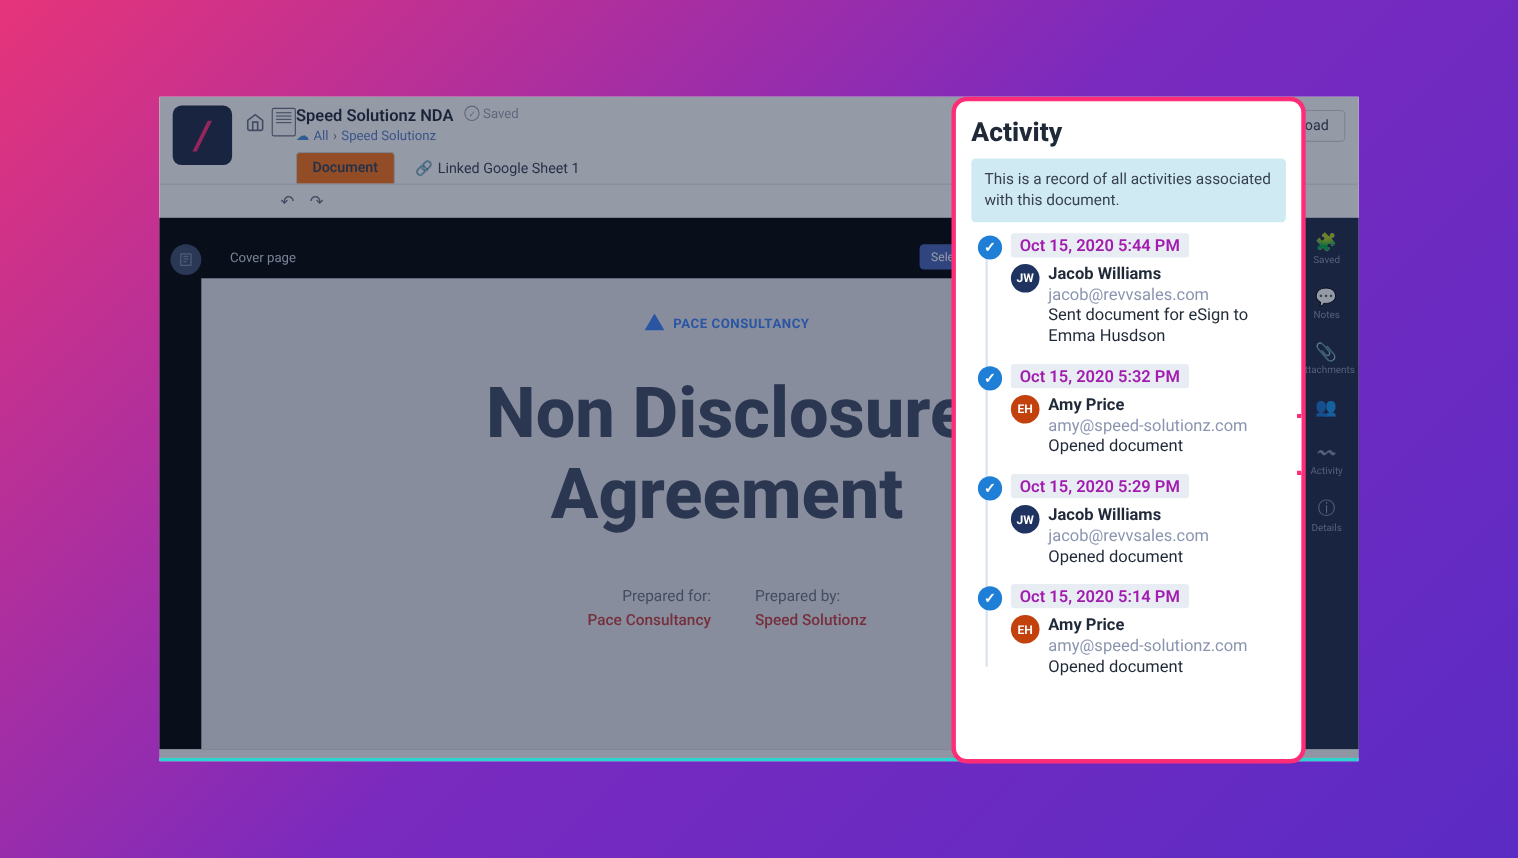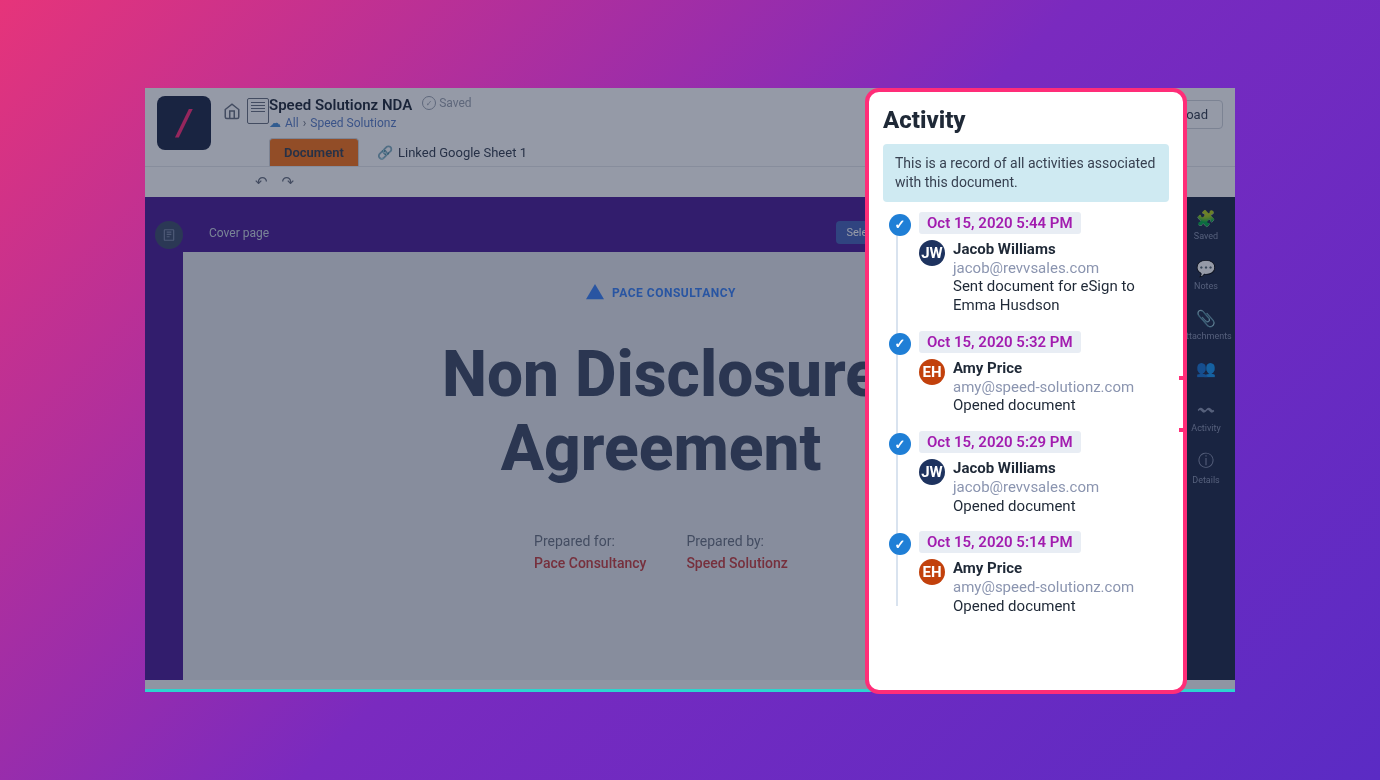--- a/index.html
+++ b/index.html
@@ -22,52 +22,52 @@
 .bc-link{color:#5b7fc7}
 .tabs{display:flex;gap:4px;margin-top:8px}
 .tab{padding:6px 14px;font-size:13px;color:#374151;border:1px solid transparent;border-bottom:none;cursor:pointer}
 .tab.active{border-color:#d1d5db;background:#f97316;font-weight:600;border-radius:4px 4px 0 0}
 .tab .link-ic{color:#ef4444;margin-right:4px}
 .top-right{display:flex;align-items:center;gap:8px;margin-left:auto;margin-top:4px}
 .btn-outline{padding:6px 14px;border:1px solid #d1d5db;border-radius:4px;font-size:13px;background:#fff;color:#374151;cursor:pointer}
 .toolbar{display:flex;align-items:center;padding:6px 110px;border-top:1px solid #e5e7eb;background:#fff;gap:14px;position:relative;z-index:2}
 .toolbar .ic{color:#6b7280;cursor:pointer;font-size:15px}
 .canvas-wrap{position:relative;height:calc(100% - 118px);display:flex}
-.canvas{flex:1;background:#4c1d95;padding:16px 38px 0;display:flex;flex-direction:column;position:relative;z-index:2}
+.canvas{flex:1;background:#000000;padding:16px 38px 0;display:flex;flex-direction:column;position:relative;z-index:2}
 .page-icon{position:absolute;left:10px;top:24px;width:28px;height:28px;background:#3f4d6b;border-radius:50%;display:flex;align-items:center;justify-content:center;color:#7e8aa8;z-index:3}
 .cover-bar{display:flex;align-items:center;padding:8px 6px;color:#cbd5e1;font-size:12px}
 .cover-bar .lbl{margin-left:20px}
 .cover-btns{margin-left:auto;display:flex;gap:8px}
 .cov-btn{padding:5px 10px;background:#4763b8;color:#fff;border:none;border-radius:4px;font-size:11px;cursor:pointer}
 .sm-ic{color:#7e8aa8;margin-left:6px;font-size:14px}
 .doc-page{background:#e5e8ed;flex:1;padding:20px 40px;display:flex;flex-direction:column;align-items:center}
 .brand{display:flex;align-items:center;gap:8px;margin-top:12px}
 .brand-ic{width:18px;height:18px;background:#3b82f6;clip-path:polygon(50% 0,100% 85%,0 85%)}
 .brand-text{font-size:12px;font-weight:700;color:#3b82f6;letter-spacing:.5px}
 .big-title{font-size:64px;font-weight:800;color:#3e4a63;text-align:center;margin-top:36px;line-height:1.15}
 .prep-row{display:flex;gap:40px;margin-top:48px;font-size:14px}
-.prep-col{}
+.prep-col{text-align:right}
 .prep-label{color:#6b7280}
 .prep-val{color:#c73e3e;font-weight:500;margin-top:6px}
 .prep-col.r{text-align:left}
 .sidebar{width:58px;background:#1e2845;display:flex;flex-direction:column;align-items:center;padding-top:12px;gap:18px;z-index:2;position:relative}
 .side-item{display:flex;flex-direction:column;align-items:center;gap:3px;color:#8b95b0;font-size:9px;cursor:pointer}
 .side-ic{font-size:16px}
 .help-btn{position:absolute;bottom:8px;left:-58px;padding:4px 10px;border:1px solid #9ca3af;border-radius:14px;font-size:11px;color:#374151;background:#fff;cursor:pointer;z-index:6}
 .activity-panel{position:absolute;top:0;right:48px;width:322px;height:606px;background:#fff;border:4px solid #ff2d78;border-radius:14px;z-index:10;padding:14px 14px 10px;overflow:hidden}
 .activity-panel .tab-out{position:absolute;right:-56px;top:284px;width:60px;height:56px;background:#fff;border:4px solid #ff2d78;border-left:none;border-radius:0 12px 12px 0;display:flex;flex-direction:column;align-items:center;justify-content:center;gap:2px}
 .act-title{font-size:24px;font-weight:800;color:#1f2937;margin-bottom:10px}
 .act-desc{background:#cfeaf2;padding:10px 12px;border-radius:4px;font-size:14px;color:#374151;line-height:1.35;margin-bottom:10px}
 .timeline{position:relative;padding-left:4px}
 .tl-line{position:absolute;left:13px;top:10px;bottom:10px;width:2px;background:#d9e3ef}
 .tl-item{position:relative;padding-left:32px;margin-bottom:16px}
 .tl-dot{position:absolute;left:2px;top:2px;width:22px;height:22px;background:#1f7fd6;border-radius:50%;display:flex;align-items:center;justify-content:center;color:#fff;font-size:13px;font-weight:700}
 .tl-time{display:inline-block;background:#e8edf4;padding:2px 8px;border-radius:3px;font-size:15px;font-weight:600;color:#a21caf;margin-bottom:4px}
 .tl-body{display:flex;gap:8px;margin-top:2px}
-.avatar{width:26px;height:26px;border-radius:50%;display:flex;align-items:center;justify-content:center;color:#fff;font-size:15px;font-weight:700;flex-shrink:0}
+.avatar{width:26px;height:26px;border-radius:50%;display:flex;align-items:center;justify-content:center;color:#fff;font-size:11px;font-weight:700;flex-shrink:0}
 .av-jw{background:#1e335f}
 .av-eh{background:#c2410c}
 .tl-text{font-size:15px;line-height:1.25}
 .tl-name{font-weight:700;color:#1f2937}
 .tl-email{color:#8b95b0}
 .tl-action{color:#1f2937}
 </style>
 </head>
 <body>
 

